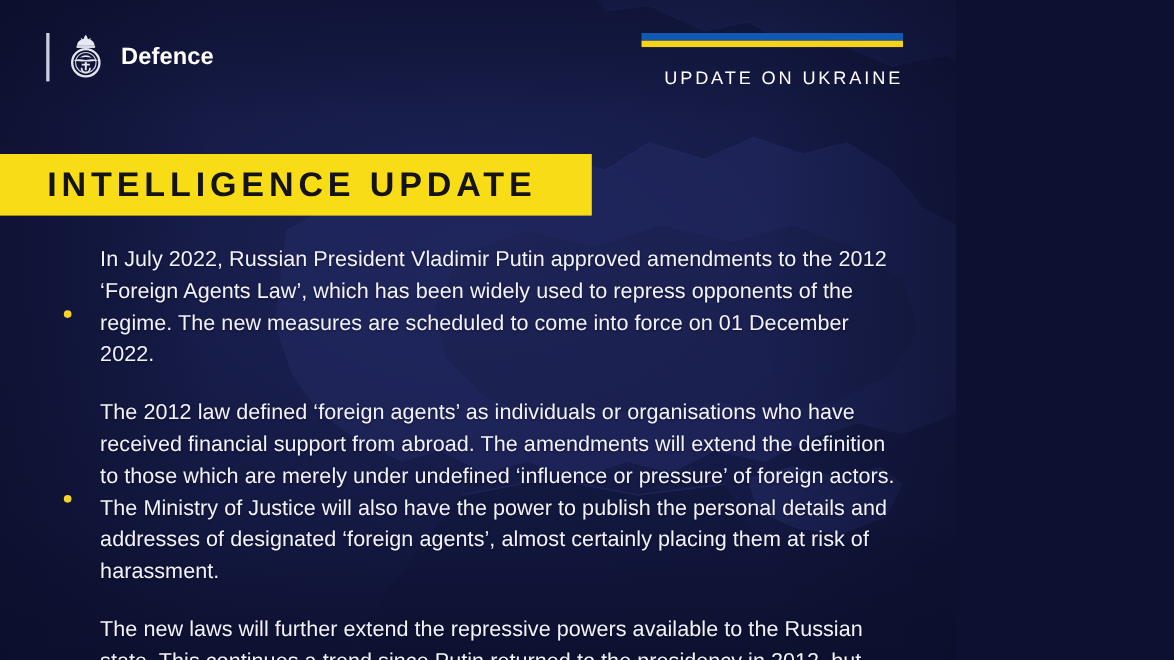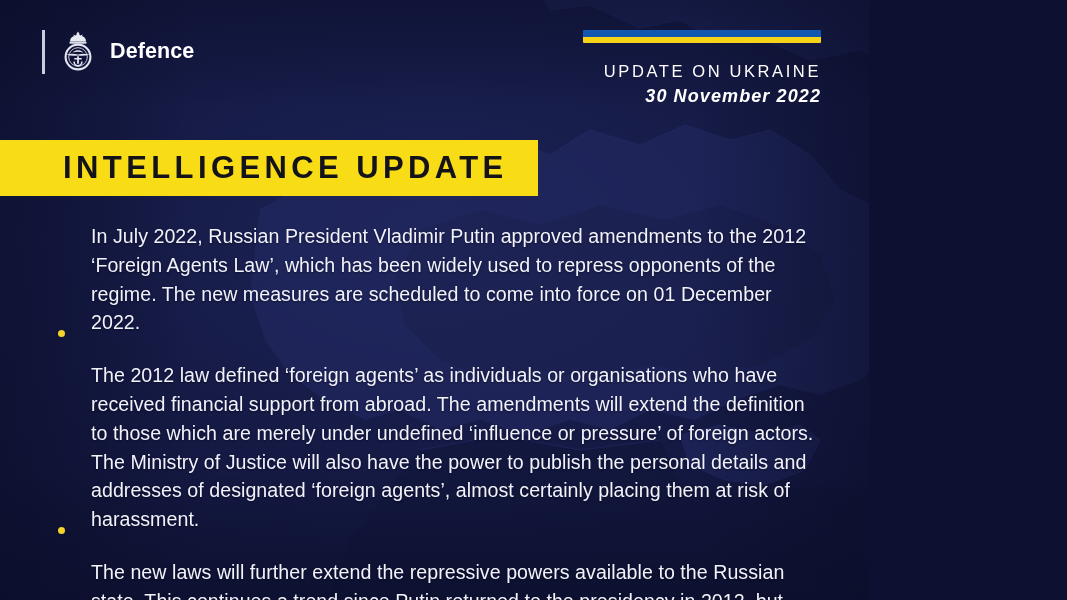--- a/index.html
+++ b/index.html
@@ -140,35 +140,35 @@
     background: #f8dc16;
     display: flex;
     align-items: center;
     z-index: 5;
   }
   .banner-text {
     font-size: 31px;
     font-weight: 700;
     letter-spacing: 4.4px;
     color: #14131a;
-    padding-left: 63px;
+    padding-left: 43px;
     white-space: nowrap;
   }
 
   
   .bullets {
     position: absolute;
     top: 222px;
     left: 52px;
     right: 48px;
     z-index: 5;
   }
   .bullet {
     display: flex;
-    align-items: flex-end;
+    align-items: center;
     margin-bottom: 24px;
   }
   .bullet:last-child { margin-bottom: 0; }
   .bullet-dot {
     flex: 0 0 auto;
     width: 7px;
     height: 7px;
     border-radius: 50%;
     background: #f6d32a;
     margin: 11px 26px 0 6px;
@@ -229,21 +229,20 @@
       <div>Defence</div>
     </div>
   </div>
 
   <div class="update-block">
     <div class="flag-bar">
       <div class="flag-blue"></div>
       <div class="flag-yellow"></div>
     </div>
     <div class="update-title">UPDATE ON UKRAINE</div>
-    <div class="update-date">30 November 2022</div>
   </div>
 
   <div class="banner">
     <div class="banner-text">INTELLIGENCE UPDATE</div>
   </div>
 
   <div class="bullets">
     <div class="bullet">
       <div class="bullet-dot"></div>
       <div class="bullet-text">In July 2022, Russian President Vladimir Putin approved amendments to the 2012 ‘Foreign Agents Law’, which has been widely used to repress opponents of the regime. The new measures are scheduled to come into force on 01 December 2022.</div>

